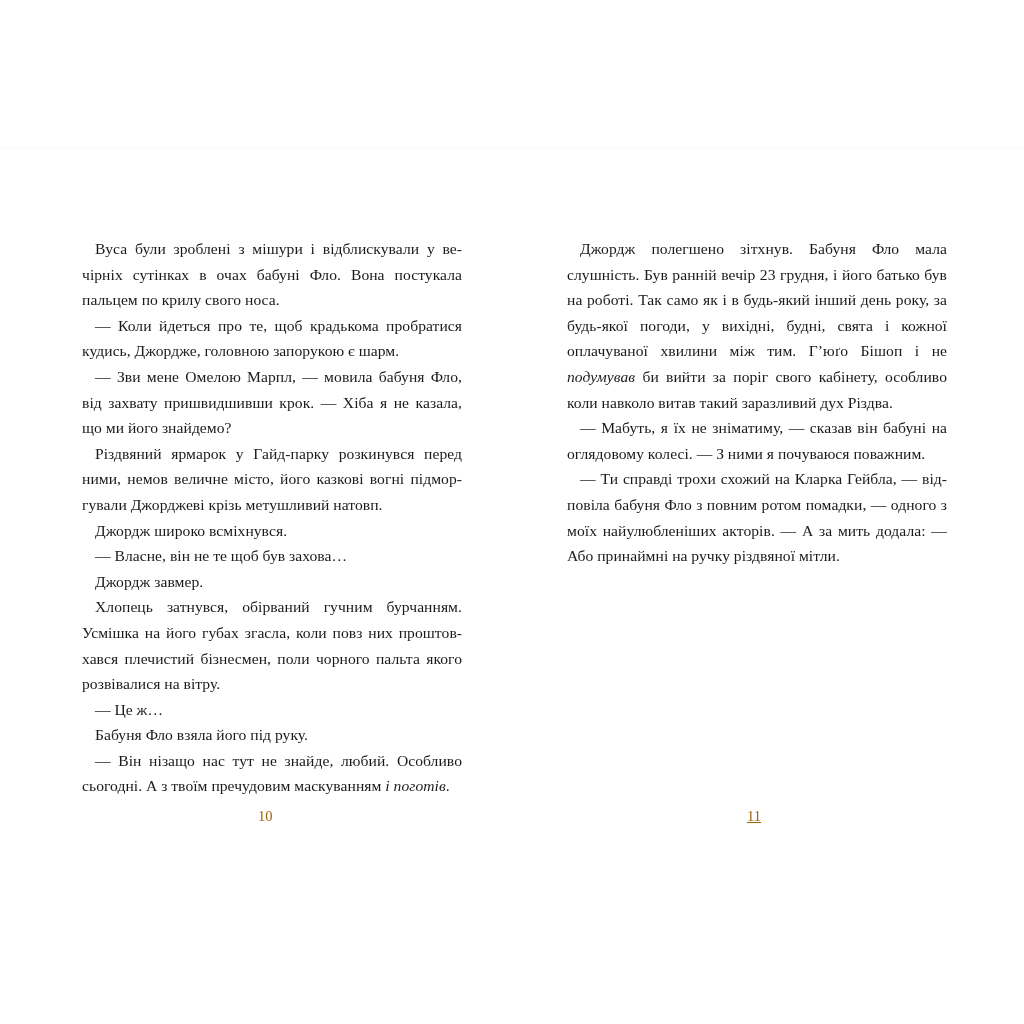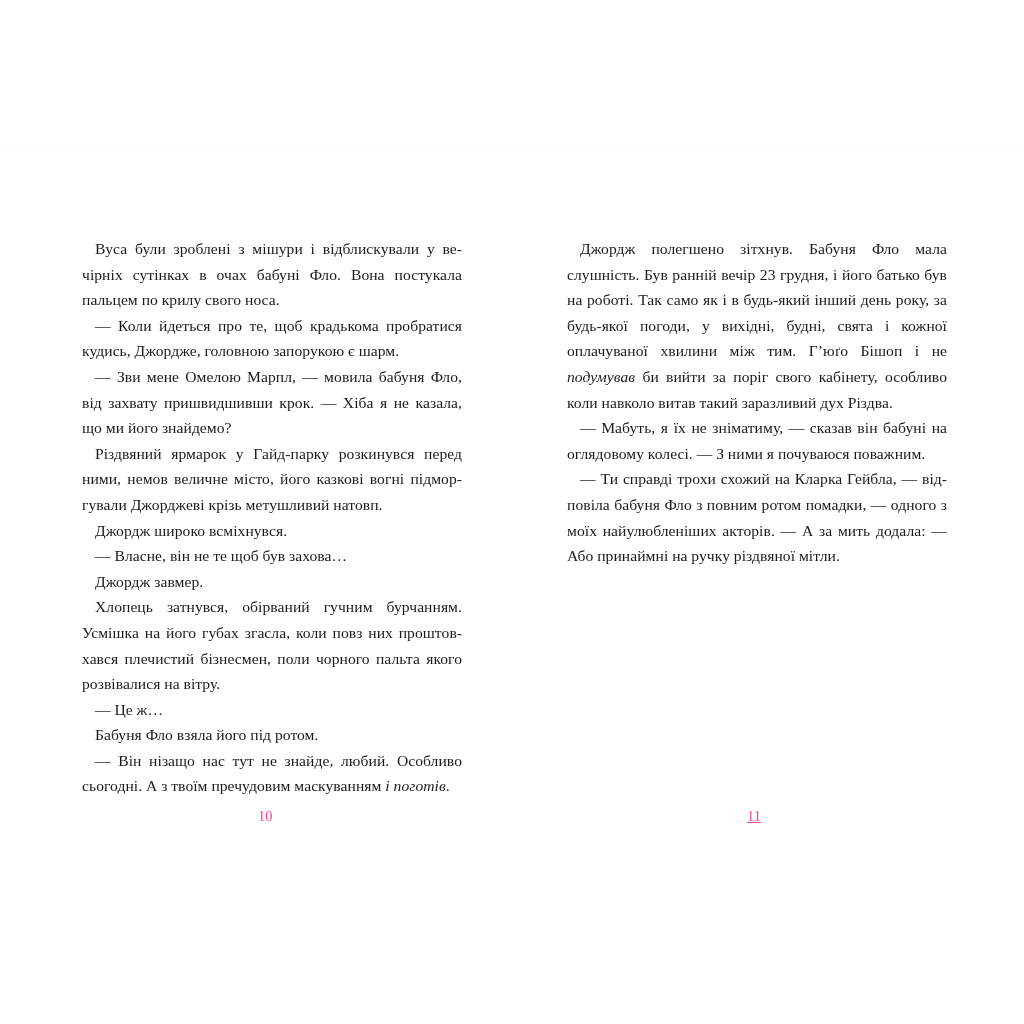--- a/index.html
+++ b/index.html
@@ -76,21 +76,21 @@
 
   .para em {
     font-style: italic;
   }
 
   .folio {
     position: absolute;
     top: 806px;
     font-size: 14.5px;
     line-height: 20px;
-    color: #ec4899;
+    color: #a16207;
   }
   .page-left .folio  { left: 258px; }
   .page-right .folio { left: 235px; text-decoration: underline; }
 </style>
 </head>
 <body>
 
 <div class="book-spread">
 
   <div class="scan-seam"></div>
@@ -101,21 +101,21 @@
       <div class="text-block" id="left-text">
           <p class="para">Вуса були зроблені з мішури і відблискували у ве­чірніх сутінках в очах бабуні Фло. Вона постукала пальцем по крилу свого носа.</p>
           <p class="para">— Коли йдеться про те, щоб крадькома пробратися кудись, Джордже, головною запорукою є шарм.</p>
           <p class="para">— Зви мене Омелою Марпл, — мовила бабуня Фло, від захвату пришвидшивши крок. — Хіба я не казала, що ми його знайдемо?</p>
           <p class="para">Різдвяний ярмарок у Гайд-парку розкинувся перед ними, немов величне місто, його казкові вогні підмор­гували Джорджеві крізь метушливий натовп.</p>
           <p class="para">Джордж широко всміхнувся.</p>
           <p class="para">— Власне, він не те щоб був захова…</p>
           <p class="para">Джордж завмер.</p>
           <p class="para">Хлопець затнувся, обірваний гучним бурчанням. Усмішка на його губах згасла, коли повз них проштов­хався плечистий бізнесмен, поли чорного пальта яко­го розвівалися на вітру.</p>
           <p class="para">— Це ж…</p>
-          <p class="para">Бабуня Фло взяла його під ротом.</p>
+          <p class="para">Бабуня Фло взяла його під руку.</p>
           <p class="para">— Він нізащо нас тут не знайде, любий. Особливо сьогодні. А з твоїм пречудовим маскуванням <em>і пого­тів</em>.</p>
         </div>
       <div class="folio">10</div>
     </div>
 
     <div class="page page-right">
       <div class="text-block" id="right-text">
           <p class="para">Джордж полегшено зітхнув. Бабуня Фло мала слушність. Був ранній вечір 23 грудня, і його бать­ко був на роботі. Так само як і в будь-який інший день року, за будь-якої погоди, у вихідні, будні, свя­та і кожної оплачуваної хвилини між тим. Г’юґо Бі­шоп і не <em>подумував</em> би вийти за поріг свого кабінету, особливо коли навколо витав такий заразливий дух Різдва.</p>
           <p class="para">— Мабуть, я їх не зніматиму, — сказав він бабуні на оглядовому колесі. — З ними я почуваюся поваж­ним.</p>
           <p class="para">— Ти справді трохи схожий на Кларка Гейбла, — від­повіла бабуня Фло з повним ротом помадки, — одного з моїх найулюбленіших акторів. — А за мить додала: — Або принаймні на ручку різдвяної мітли.</p>

